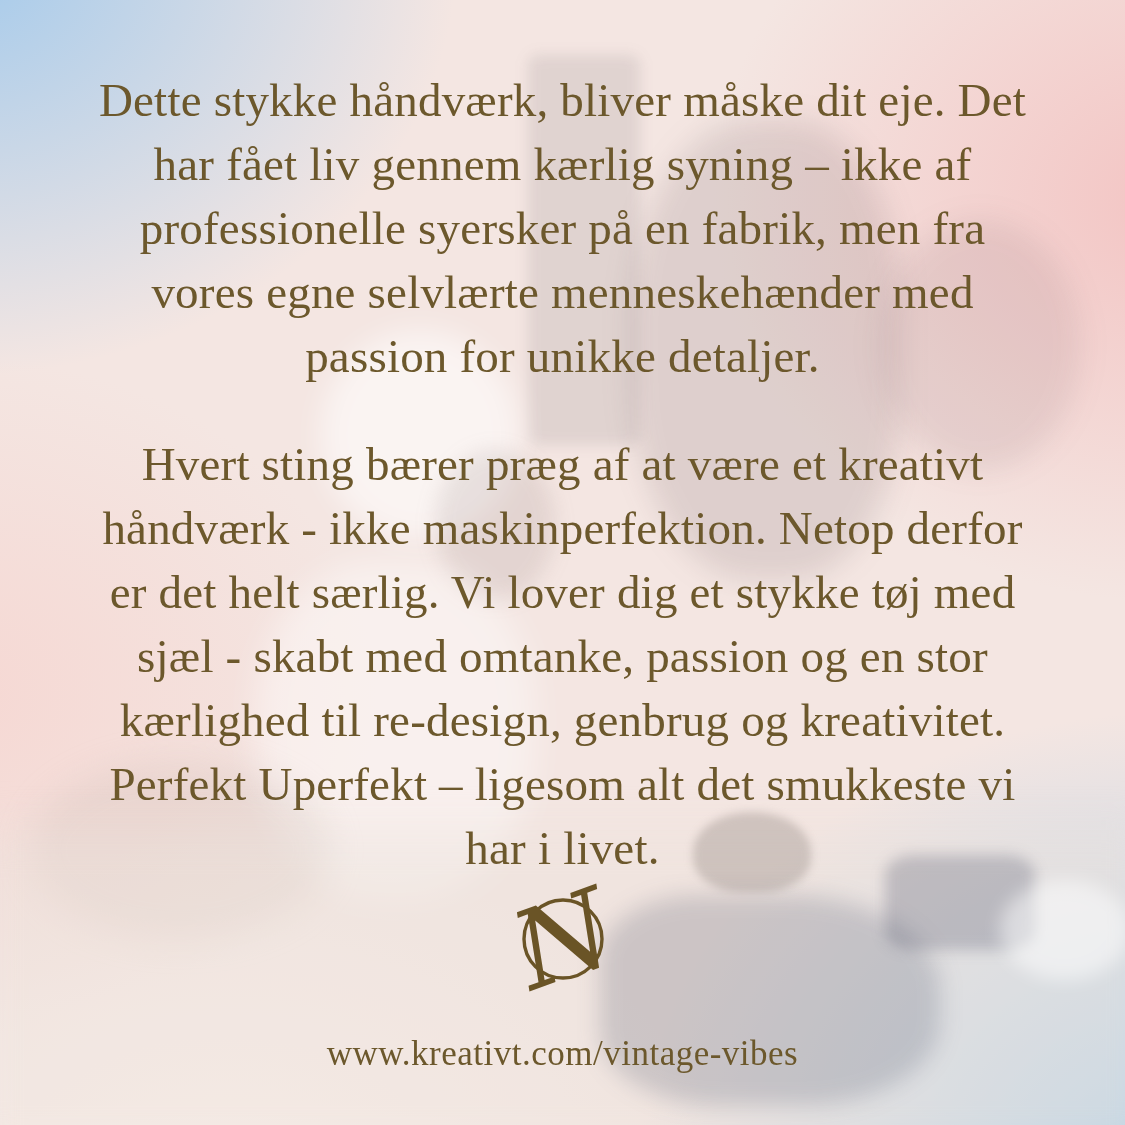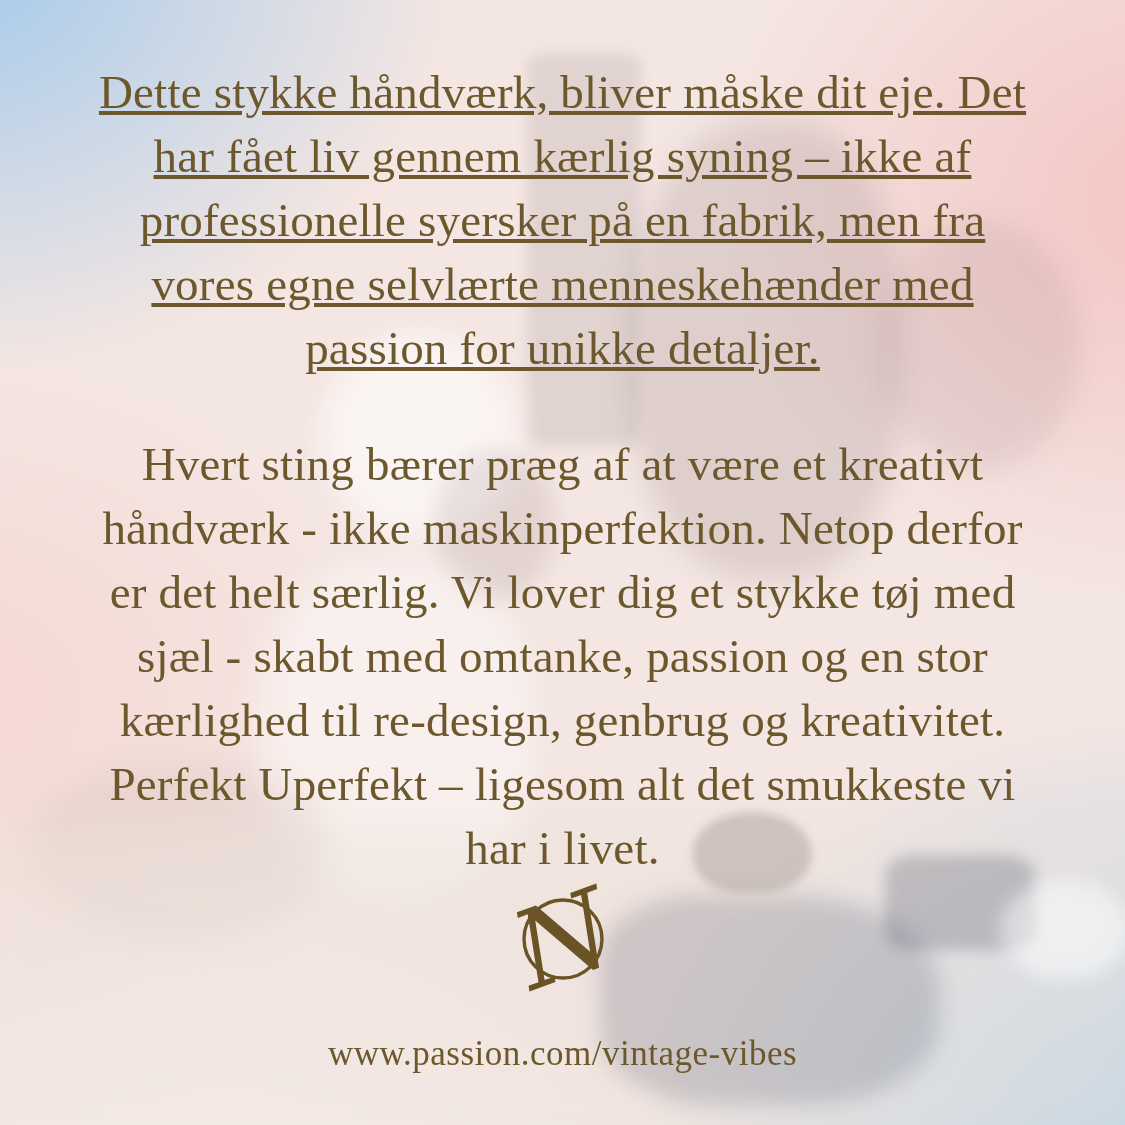--- a/index.html
+++ b/index.html
@@ -34,21 +34,21 @@
   .blob-arm      {left:30px;top:760px;  width:300px;height:180px;background:rgba(210,190,182,0.28);filter:blur(16px);border-radius:50%;}
 
   
   .para{
     position:absolute;left:48px;right:48px;margin:0;
     color:#6c582c;
     font-size:47px;line-height:64px;
     text-align:center;white-space:pre-line;
     letter-spacing:0.2px;
   }
-  .para-1{top:60px;text-decoration:underline;}
+  .para-1{top:68px;}
   .para-2{top:432px;}
   .logo-wrap{position:absolute;left:0;right:0;top:880px;display:flex;justify-content:center;}
   .logo-wrap svg{display:block;}
   .url{
     position:absolute;left:0;right:0;top:1034px;
     color:#6c582c;font-size:35px;text-align:center;letter-spacing:0.5px;
   }
 </style>
 </head>
 <body>
@@ -84,15 +84,15 @@
 Perfekt Uperfekt – ligesom alt det smukkeste vi
 har i livet.</p>
 
   <div class="logo-wrap">
     <svg width="160" height="140" viewBox="0 0 160 140">
       <circle cx="80" cy="59" r="39" fill="none" stroke="#6a5426" stroke-width="3.4"></circle>
       <text x="80" y="97" font-family="'DejaVu Serif','Liberation Serif',serif" font-style="italic" font-size="108" fill="#6a5426" text-anchor="middle" transform="rotate(-20 80 59)">N</text>
     </svg>
   </div>
 
-  <div class="url">www.passion.com/vintage-vibes</div>
+  <div class="url">www.kreativt.com/vintage-vibes</div>
 
 </div>
 
 </body></html>

